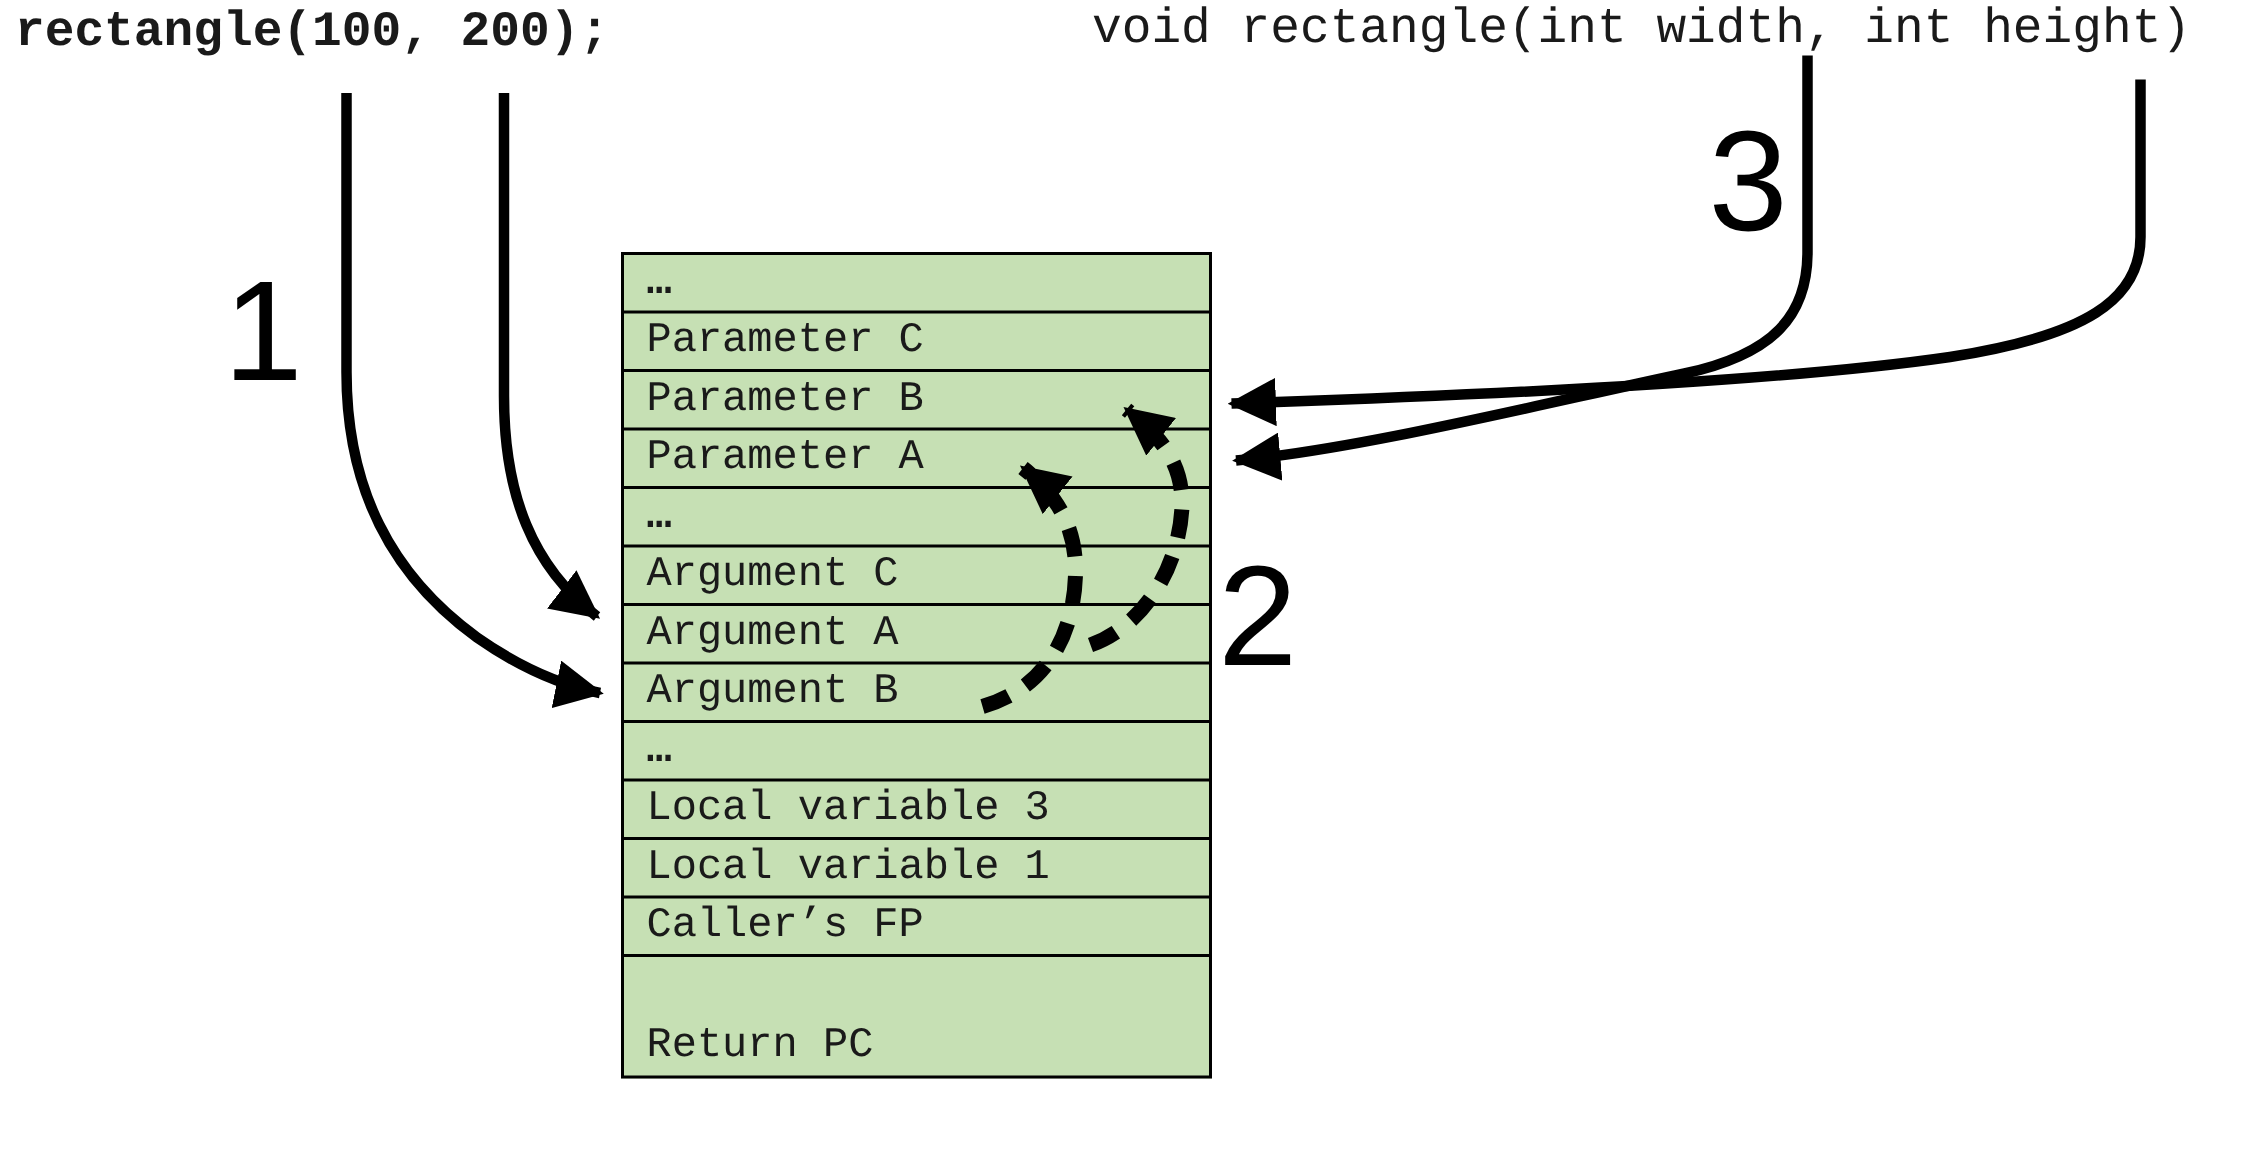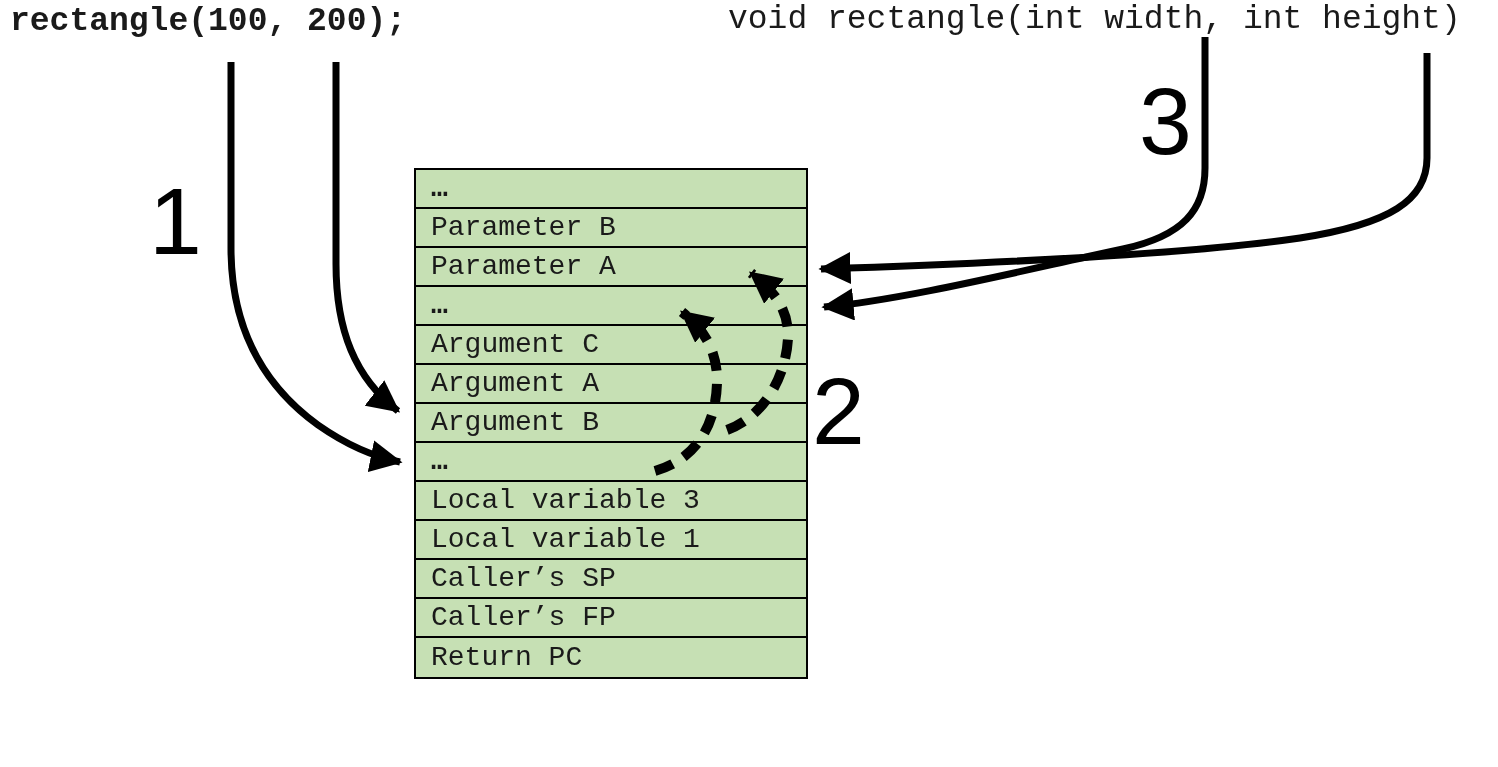--- a/index.html
+++ b/index.html
@@ -22,48 +22,48 @@
   #num3{left:1139px;top:74px;}
   .stack{
     position:absolute;left:414px;top:168px;width:394px;
     background:#c6e0b4;border:2px solid #000;box-sizing:border-box;
   }
   .srow{
     height:39px;box-sizing:border-box;border-bottom:2px solid #000;
     display:flex;align-items:center;padding-left:15px;
     font-size:28px;color:#1a1a1a;white-space:pre;
   }
-  .srow:last-child{border-bottom:none;}
+  .srow:last-child{border-bottom:none;margin-top:40px;}
   .srow.dots{font-weight:bold;letter-spacing:2px;}
   svg.overlay{position:absolute;left:0;top:0;pointer-events:none;}
   .solid-arrow{fill:none;stroke:#000;stroke-width:7;}
   .dashed-arrow{fill:none;stroke:#000;stroke-width:10;stroke-dasharray:19 13;}
 </style>
 </head>
 <body>
 
 <div id="code-left" class="code">rectangle(100, 200);</div>
 <div id="code-right" class="code">void rectangle(int width, int height)</div>
 
 <div id="num1" class="step-num">1</div>
 <div id="num2" class="step-num">2</div>
 <div id="num3" class="step-num">3</div>
 
 <div class="stack">
   <div class="srow dots">…</div>
+  <div class="srow">Parameter C</div>
   <div class="srow">Parameter B</div>
   <div class="srow">Parameter A</div>
   <div class="srow dots">…</div>
   <div class="srow">Argument C</div>
   <div class="srow">Argument A</div>
   <div class="srow">Argument B</div>
   <div class="srow dots">…</div>
   <div class="srow">Local variable 3</div>
   <div class="srow">Local variable 1</div>
-  <div class="srow">Caller’s SP</div>
   <div class="srow">Caller’s FP</div>
   <div class="srow">Return PC</div>
 </div>
 
 <svg class="overlay" width="1498" height="767" viewBox="0 0 1498 767">
   <defs>
     <marker id="ah" viewBox="0 0 10 10" refX="9.2" refY="5" markerWidth="4.6" markerHeight="4.6" orient="auto">
       <path d="M0 0 L10 5 L0 10 z" fill="#000"></path>
     </marker>
     <marker id="ahd" viewBox="0 0 10 10" refX="9.2" refY="5" markerWidth="3.2" markerHeight="3.2" orient="auto">

